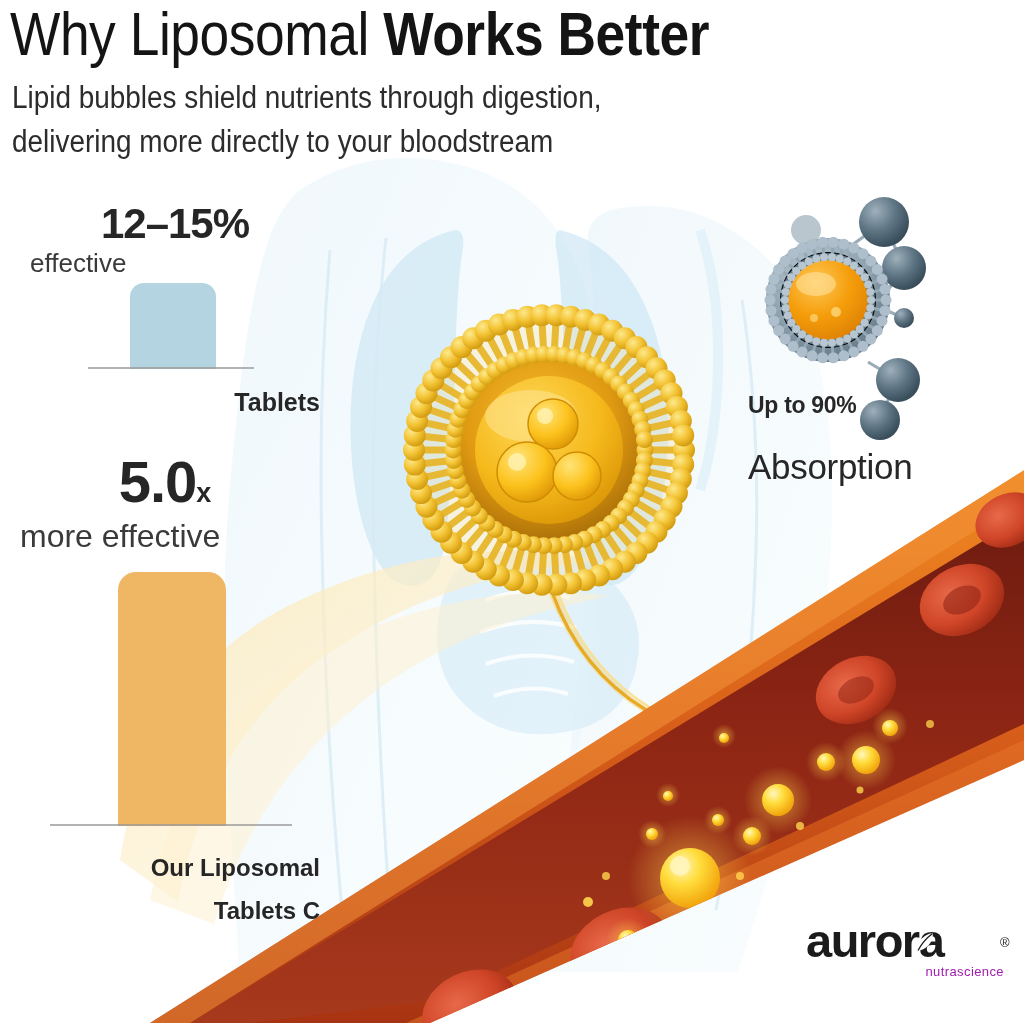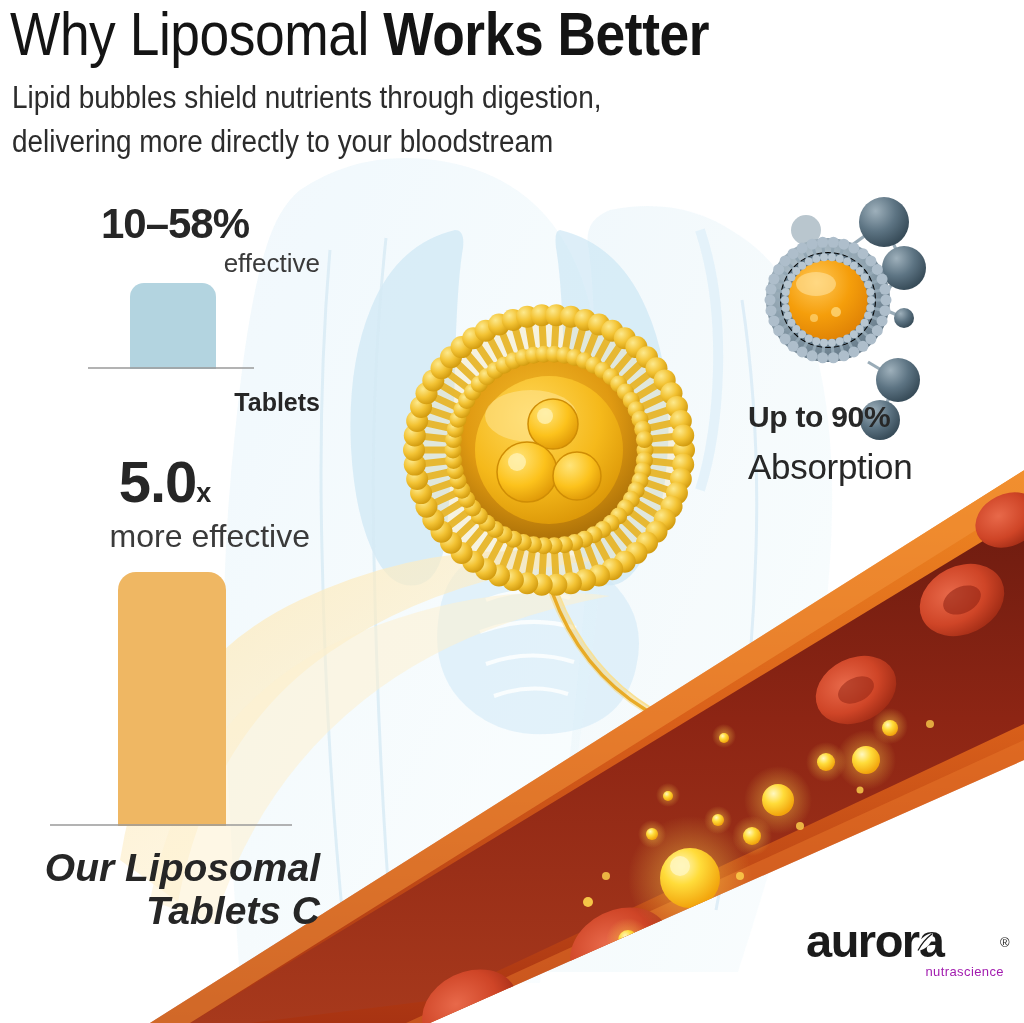--- a/index.html
+++ b/index.html
@@ -39,55 +39,55 @@
   }
   #subhead div{white-space:nowrap;}
 
   
   .stat-num{
     position:absolute;text-align:center;
     font-weight:700;color:#262626;
     letter-spacing:-1px;
   }
   .stat-sub{
-    position:absolute;text-align:right;
+    position:absolute;text-align:left;
     font-weight:300;color:#3a3a3a;
   }
   .stat-label{
     position:absolute;text-align:right;
     font-weight:700;color:#262626;
   }
   #tablets-num{left:30px;top:200px;width:290px;font-size:42px;}
   #tablets-sub{left:30px;top:248px;width:290px;font-size:26px;}
   #tablets-label{left:30px;top:388px;width:290px;font-size:25px;}
 
   #lipo-num{left:20px;top:448px;width:290px;font-size:58px;}
   #lipo-num .x{font-size:27px;font-weight:700;letter-spacing:0;}
   #lipo-sub{left:20px;top:518px;width:290px;font-size:32px;}
-  #lipo-label{left:0px;top:846px;width:320px;font-size:39px;line-height:43px;font-style:italic;}
+  #lipo-label{left:0px;top:846px;width:320px;font-size:24px;line-height:43px;}
 
   .bar{position:absolute;}
   #bar-tablets{
     left:130px;top:283px;width:86px;height:86px;
     background:#b3d4e0;
     border-radius:14px 14px 0 0;
   }
   #bar-lipo{
     left:118px;top:572px;width:108px;height:254px;
     background:#efb763;
     border-radius:18px 18px 0 0;
   }
   .baseline{position:absolute;height:2px;background:#9a9a9a;opacity:.75;}
   #base-tablets{left:88px;top:367px;width:166px;}
   #base-lipo{left:50px;top:824px;width:242px;}
 
   
   #abs-title{
-    position:absolute;left:748px;top:400px;width:260px;
-    font-size:30px;font-weight:700;color:#272727;letter-spacing:-0.3px;
+    position:absolute;left:748px;top:392px;width:260px;
+    font-size:23px;font-weight:700;color:#272727;letter-spacing:-0.3px;
   }
   #abs-sub{
     position:absolute;left:748px;top:447px;width:280px;
     font-size:35px;font-weight:300;color:#272727;letter-spacing:-0.3px;
   }
 
   
   #logo{position:absolute;left:806px;top:916px;width:200px;height:70px;}
   #logo-word{
     position:relative;font-size:47px;font-weight:700;color:#1b1b1b;
@@ -605,21 +605,21 @@
 
   <div id="headline">
     <span class="light">Why Liposomal </span><span class="bold">Works Better</span>
   </div>
 
   <div id="subhead">
     <div>Lipid bubbles shield nutrients through digestion,</div>
     <div>delivering more directly to your bloodstream</div>
   </div>
 
-  <div class="stat-num" id="tablets-num">10–58%</div>
+  <div class="stat-num" id="tablets-num">12–15%</div>
   <div class="stat-sub" id="tablets-sub">effective</div>
   <div class="bar" id="bar-tablets"></div>
   <div class="baseline" id="base-tablets"></div>
   <div class="stat-label" id="tablets-label">Tablets</div>
 
   <div class="stat-num" id="lipo-num"><span>5.0</span><span class="x">x</span></div>
   <div class="stat-sub" id="lipo-sub">more effective</div>
   <div class="bar" id="bar-lipo"></div>
   <div class="baseline" id="base-lipo"></div>
   <div class="stat-label" id="lipo-label">

